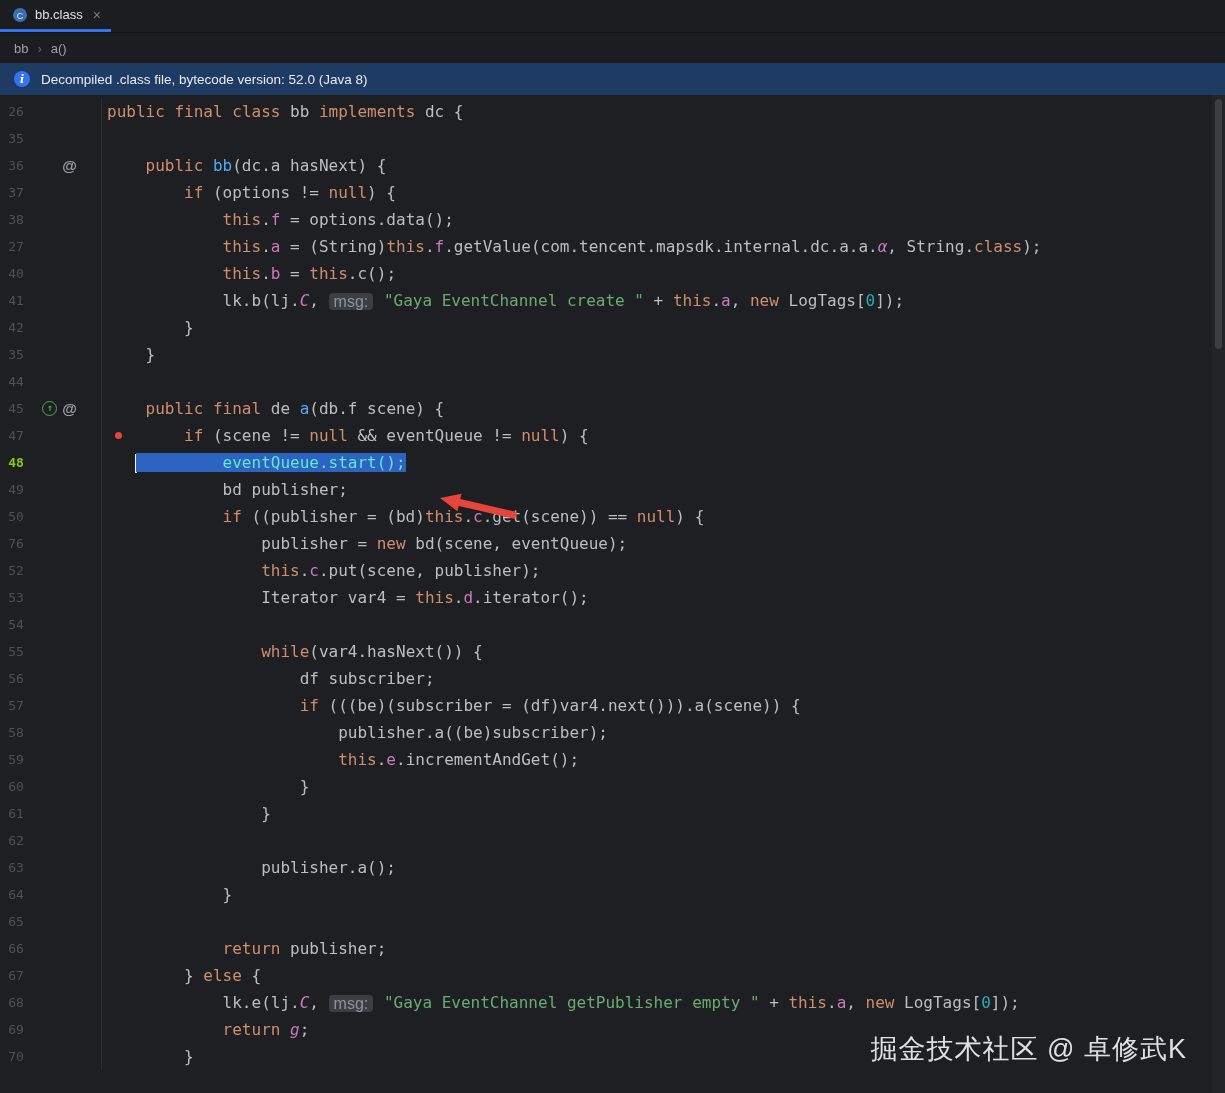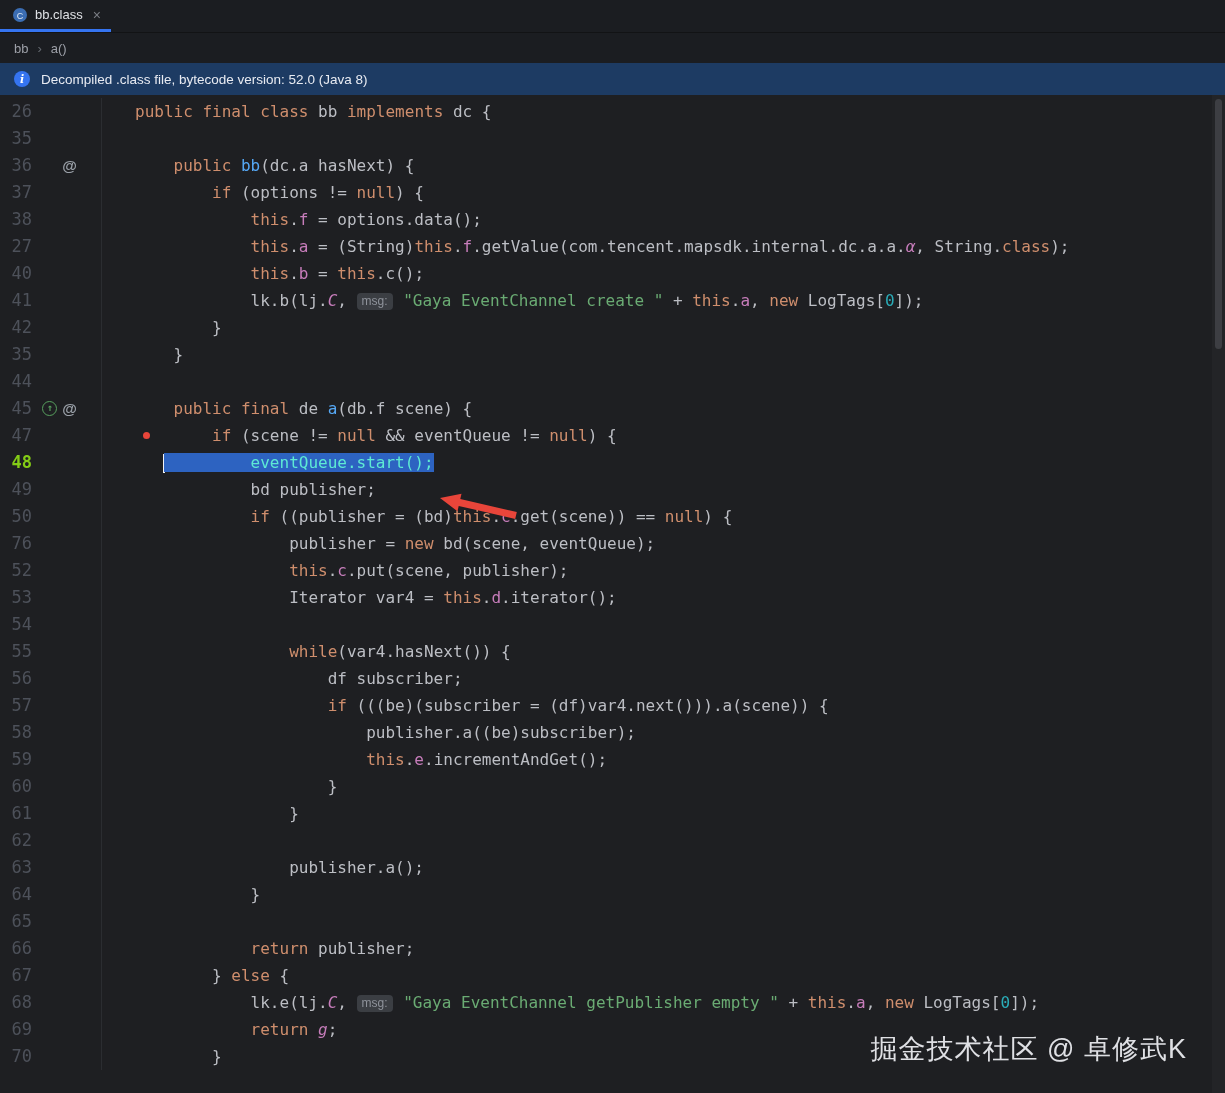--- a/index.html
+++ b/index.html
@@ -16,36 +16,36 @@
   .crumbs { height:30px; display:flex; align-items:center; gap:9px; padding:0 14px; background:#1b1d21; font-size:13px; color:#9da0a8; }
   .crumb-sep { color:#64686f; font-size:13px; }
 
   
   .banner { height:32px; background:#1d3b63; display:flex; align-items:center; gap:11px; padding:0 14px; font-size:13.5px; color:#e8ebf2; }
   .info-icon { width:16px; height:16px; border-radius:50%; background:#3574f0; color:#fff; font-size:11px; font-weight:bold; font-style:italic; display:flex; align-items:center; justify-content:center; font-family:"DejaVu Serif",serif; flex:none; }
 
   
   .editor { position:relative; height:998px; background:#1e1f22; font-family:"DejaVu Sans Mono","Liberation Mono",monospace; font-size:16px; padding-top:3px; }
   .crow { display:flex; height:27px; line-height:27px; }
-  .ln { width:40px; flex:none; text-align:right; padding-right:8px; color:#4d515a; font-size:17px; }
+  .ln { width:40px; flex:none; text-align:center; padding-right:8px; color:#4d515a; font-size:13px; }
   .crow.active .ln { color:#84cc16;font-weight:bold; }
   .gicons { width:62px; flex:none; display:flex; align-items:center; justify-content:flex-end; gap:5px; padding-right:24px; border-right:1px solid #2b2d31; }
   .gi-at { color:#9aa0a8; font-size:15px; font-weight:600; font-family:"Liberation Sans",sans-serif; }
   .gi-ovr { width:15px; height:15px; border:1.5px solid #57a05e; border-radius:50%; color:#57a05e; font-size:10px; line-height:12px; text-align:center; font-weight:bold; }
-  .cl { white-space:pre; position:relative; padding-left:5px; flex:1;margin-left:28px; }
+  .cl { white-space:pre; position:relative; padding-left:5px; flex:1; }
 
   .t-d { color:#bcbec4; }
   .t-k { color:#cf8e6d; }
   .t-f { color:#c77dbb; }
   .t-i { color:#c77dbb; font-style:italic; }
   .t-s { color:#6aab73; }
   .t-n { color:#2aacb8; }
   .t-m { color:#56a8f5; }
   .t-x { background:#2d63c1; color:#5eead4; }
-  .t-h { display:inline-block; background:#3b3e43; color:#8f939b; font-size:12px; line-height:17px; border-radius:4px; padding:0 5px; vertical-align:middle; font-family:"Liberation Sans",sans-serif; margin-right:1px; }
+  .t-h { display:inline-block; background:#3b3e43; color:#8f939b; font-size:16px; line-height:17px; border-radius:4px; padding:0 5px; vertical-align:middle; font-family:"Liberation Sans",sans-serif; margin-right:1px; }
   .caret { display:inline-block; width:2px; height:19px; background:#f2f3f5; vertical-align:middle; margin:0 -1px; }
   .bp { position:absolute; left:13px; top:10px; width:7px; height:7px; border-radius:50%; background:#e8453a; }
 
   
   .arrow-annotation { position:absolute; left:438px; top:486px; width:85px; height:40px; z-index:6; }
   .watermark { position:absolute; right:38px; top:1031px; font-size:27px; color:rgba(240,241,245,0.92); letter-spacing:1px; z-index:5; white-space:nowrap; }
 
   .scroll-track { position:absolute; right:0; top:95px; bottom:0; width:13px; background:rgba(255,255,255,0.025); z-index:4; }
   .scroll-thumb { position:absolute; top:4px; right:3px; width:7px; height:250px; border-radius:4px; background:rgba(166,171,180,0.20); }
 </style>

